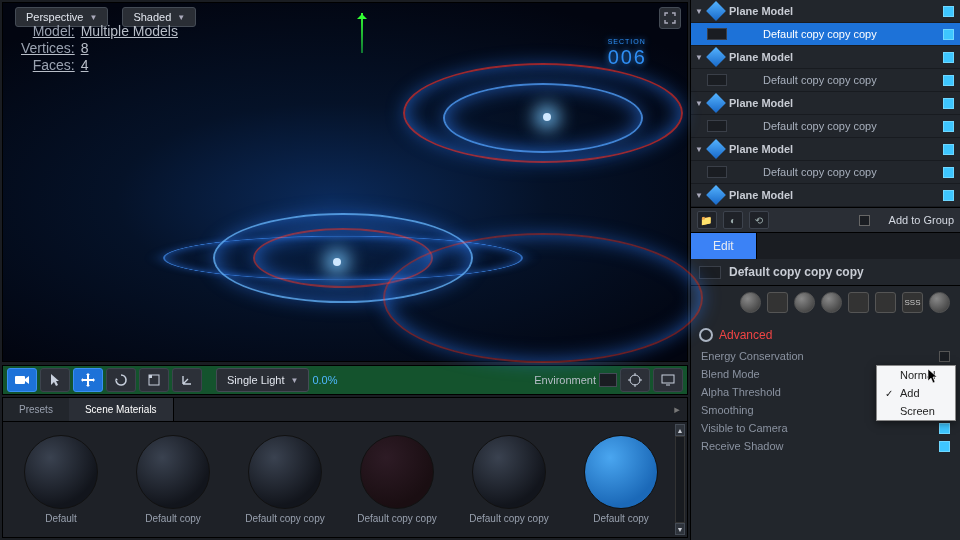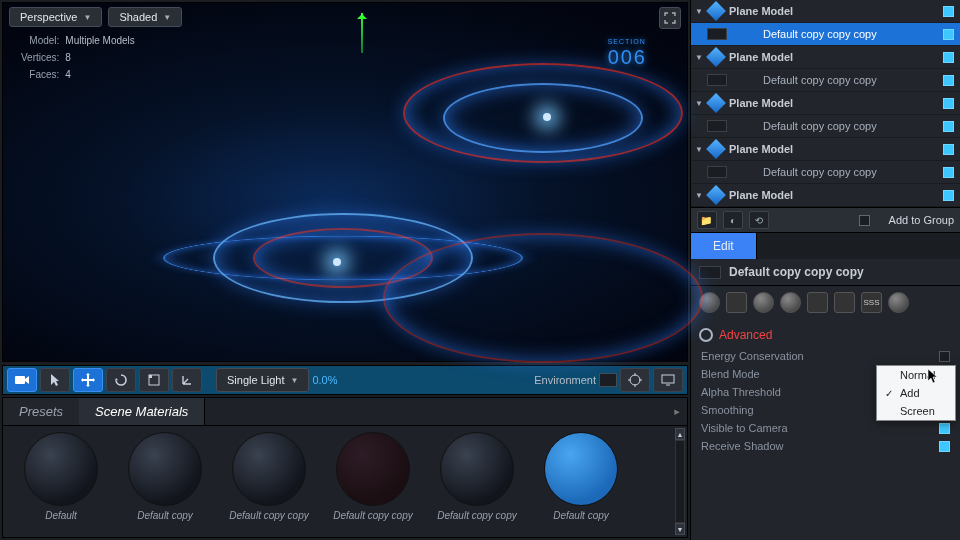--- a/index.html
+++ b/index.html
@@ -3,57 +3,57 @@
 <meta charset="utf-8">
 <style>
 * { margin:0; padding:0; box-sizing:border-box; font-family:Arial,Helvetica,sans-serif; }
 html,body { width:960px; height:540px; overflow:hidden; background:#1a1d22; color:#c8ccd4; font-size:11px; }
 .app { display:flex; width:960px; height:540px; }
 .left { width:690px; display:flex; flex-direction:column; }
 .right { width:270px; display:flex; flex-direction:column; background:#22262c; border-left:1px solid #000; }
 
 
 .viewport-wrap { position:relative; height:360px; background:#0a0e18; border:1px solid #000; margin:2px; }
-.vp-top { position:absolute; top:4px; left:6px; display:flex; gap:6px; z-index:5; }
+.vp-top { position:absolute; top:4px; left:12px; display:flex; gap:14px; z-index:5; }
 .dd { background:#2a2e35; border:1px solid #444b55; border-radius:3px; padding:3px 10px; display:flex; align-items:center; gap:6px; font-size:11px; color:#e2e6ee; cursor:pointer; }
 .dd .chev { font-size:8px; color:#aab; }
 .vp-expand { position:absolute; top:4px; right:6px; width:22px; height:22px; border:1px solid #444b55; background:#2a2e35; border-radius:3px; display:flex; align-items:center; justify-content:center; cursor:pointer; z-index:5; }
-.vp-info { position:absolute; top:28px; left:16px; font-size:10px; color:#b8bec8; line-height:15px; z-index:5; }
+.vp-info { position:absolute; top:19px; left:16px; font-size:14px; color:#b8bec8; line-height:15px; z-index:5;text-decoration:underline; }
 .vp-info td:first-child { text-align:right; padding-right:4px; color:#9aa2b0; }
 .vp-canvas { position:absolute; inset:0; background:radial-gradient(ellipse 70% 60% at 48% 55%,#0b2a5a 0%,#051228 45%,#020510 100%); }
 .rings { position:absolute; border-radius:50%; border:2px solid rgba(60,140,255,.5); box-shadow:0 0 20px rgba(50,130,255,.6) inset,0 0 18px rgba(50,130,255,.4); }
 .r1 { width:360px; height:130px; left:160px; top:190px; transform:rotateX(70deg); border-color:rgba(70,150,255,.7);}
 .r2 { width:260px; height:90px; left:210px; top:210px; border-color:rgba(100,180,255,.8);}
 .r3 { width:180px; height:60px; left:250px; top:225px; border-color:rgba(255,70,70,.5);}
 .r4 { width:280px; height:100px; left:400px; top:60px; border-color:rgba(255,60,60,.6);}
 .r5 { width:200px; height:70px; left:440px; top:80px; border-color:rgba(80,160,255,.8);}
 .r6 { width:320px; height:130px; left:380px; top:230px; border-color:rgba(255,70,70,.4);}
 .flare { position:absolute; width:8px; height:8px; background:#cfe8ff; border-radius:50%; box-shadow:0 0 18px 8px rgba(120,200,255,.9);}
 .f1 { left:330px; top:255px; }
 .f2 { left:540px; top:110px; }
 .sect { position:absolute; top:35px; right:40px; font-family:monospace; font-size:20px; color:#2f8ff5; letter-spacing:2px; text-shadow:0 0 6px #2f8ff5; }
 .axis { position:absolute; left:358px; top:10px; width:2px; height:40px; background:linear-gradient(#3f3,#173);}
 .axis::after { content:""; position:absolute; left:-4px; top:-4px; border:5px solid transparent; border-bottom-color:#3f3; }
 
 
-.tbar { height:30px; margin:1px 2px; display:flex; align-items:center; gap:3px; background:#0c4a6e; padding:2px 4px; border:1px solid #000; }
+.tbar { height:30px; margin:1px 2px; display:flex; align-items:center; gap:3px; background:#14532d; padding:2px 4px; border:1px solid #000; }
 .tbtn { width:30px; height:24px; background:#2c3038; border:1px solid #3d434d; border-radius:3px; display:flex; align-items:center; justify-content:center; cursor:pointer; color:#c8d0dd; }
 .tbtn.active { background:#1d72d8; border-color:#3a8ff2; color:#fff; }
 .tbar .sep { width:8px; }
 .tbar .dd { height:24px; }
 .tbar .val { color:#4fb8ff; font-size:11px; }
 .tbar-right { margin-left:auto; display:flex; gap:3px; align-items:center; }
 
 
 .matpanel { flex:1; margin:1px 2px 2px 2px; background:#1e2127; border:1px solid #000; display:flex; flex-direction:column; }
 .mattabs { display:flex; border-bottom:1px solid #000; }
-.mtab { padding:6px 16px; font-size:13px; color:#9aa2b0; cursor:pointer;font-style:italic; }
+.mtab { padding:6px 16px; font-size:10px; color:#9aa2b0; cursor:pointer; }
 .mtab.active { background:#2a2e36; color:#fff; border-right:1px solid #000;}
 .mtab:not(.active){ background:#22262c; }
-.matstrip { flex:1; display:flex; gap:16px; padding:6px 14px; overflow:hidden; position:relative;font-style:italic; }
+.matstrip { flex:1; display:flex; align-items:center; gap:24px; padding:6px 14px; overflow:hidden; position:relative; }
 .swatch { display:flex; flex-direction:column; align-items:center; gap:4px; width:88px; }
 .sball { width:74px; height:74px; border-radius:50%; background:radial-gradient(circle at 35% 30%,#3a4250,#12151c 70%); border:1px solid #111; cursor:pointer; }
 .sball.blue { background:radial-gradient(circle at 35% 30%,#4aa6f0,#1b69b8 70%); }
 .sball.red { background:radial-gradient(circle at 35% 30%,#2d1b25,#1a0e12 70%); }
 .slabel { font-size:10px; color:#98a0ae; }
 .scrollv { position:absolute; right:2px; top:2px; bottom:2px; width:10px; display:flex; flex-direction:column; }
 .sarrow { height:12px; background:#2e333b; border:1px solid #444b55; display:flex; align-items:center;justify-content:center;font-size:7px; cursor:pointer;}
 .strack { flex:1; background:#181b20; border:1px solid #333; }
 
 
@@ -70,21 +70,21 @@
 .hbar { display:flex; align-items:center; gap:6px; height:26px; padding:0 6px; background:#2a2e35; border-top:1px solid #000; border-bottom:1px solid #000; }
 .hbar .hb { width:20px;height:18px;background:#1f2228;border:1px solid #3d434d;border-radius:2px;display:flex;align-items:center;justify-content:center;cursor:pointer;font-size:10px;color:#9aa;}
 .hbar .grp { display:flex;align-items:center;gap:19px;margin-left:auto;color:#d4d9e2;}
 .hbar .cb { width:11px;height:11px;border:1px solid #666;background:#1a1d22;}
 
 
 .etabs { display:flex; background:#1a1d22; }
 .etab { padding:6px 22px; font-size:12px; font-weight:normal; background:#3b82f6; color:#e8ecf3; border-right:1px solid #000; cursor:pointer;}
 .objhdr { display:flex; align-items:center; padding:6px 8px; gap:8px; font-size:12px; font-weight:bold; background:#22262c; border-bottom:1px solid #000;}
 .objhdr .osw{width:22px;height:13px;background:#1a1d22;border:1px solid #3a3f48;}
-.iconrow { display:flex; gap:6px; padding:6px 8px; align-items:flex-end;}
+.iconrow { display:flex; gap:6px; padding:6px 8px; align-items:flex-end;margin-left:41px;}
 .iround { width:21px;height:21px;border-radius:50%;background:radial-gradient(circle at 35% 30%,#888,#333);border:1px solid #555;cursor:pointer;}
 .iround.sq{border-radius:3px;background:#333;}
 .section { padding:4px 0 0 0; }
 .shdr { display:flex;align-items:center;gap:6px;padding:5px 8px;font-weight:normal;font-size:12px;color:#ef4444;}
 .gear { width:14px;height:14px;border:2px solid #aab4c2;border-radius:50%;position:relative;}
 .prow { display:flex;align-items:center;padding:3px 10px;font-size:11px;color:#8a92a0;}
 .prow .pl { flex:1; }
 .prow .pchk { width:11px;height:11px;border:1px solid #555;background:#1a1d22;}
 .prow .pchk.on{background:#3ec6ff;border-color:#6fd7ff;}
 .prow .pval { color:#4fb8ff; text-decoration:underline; cursor:pointer;}

